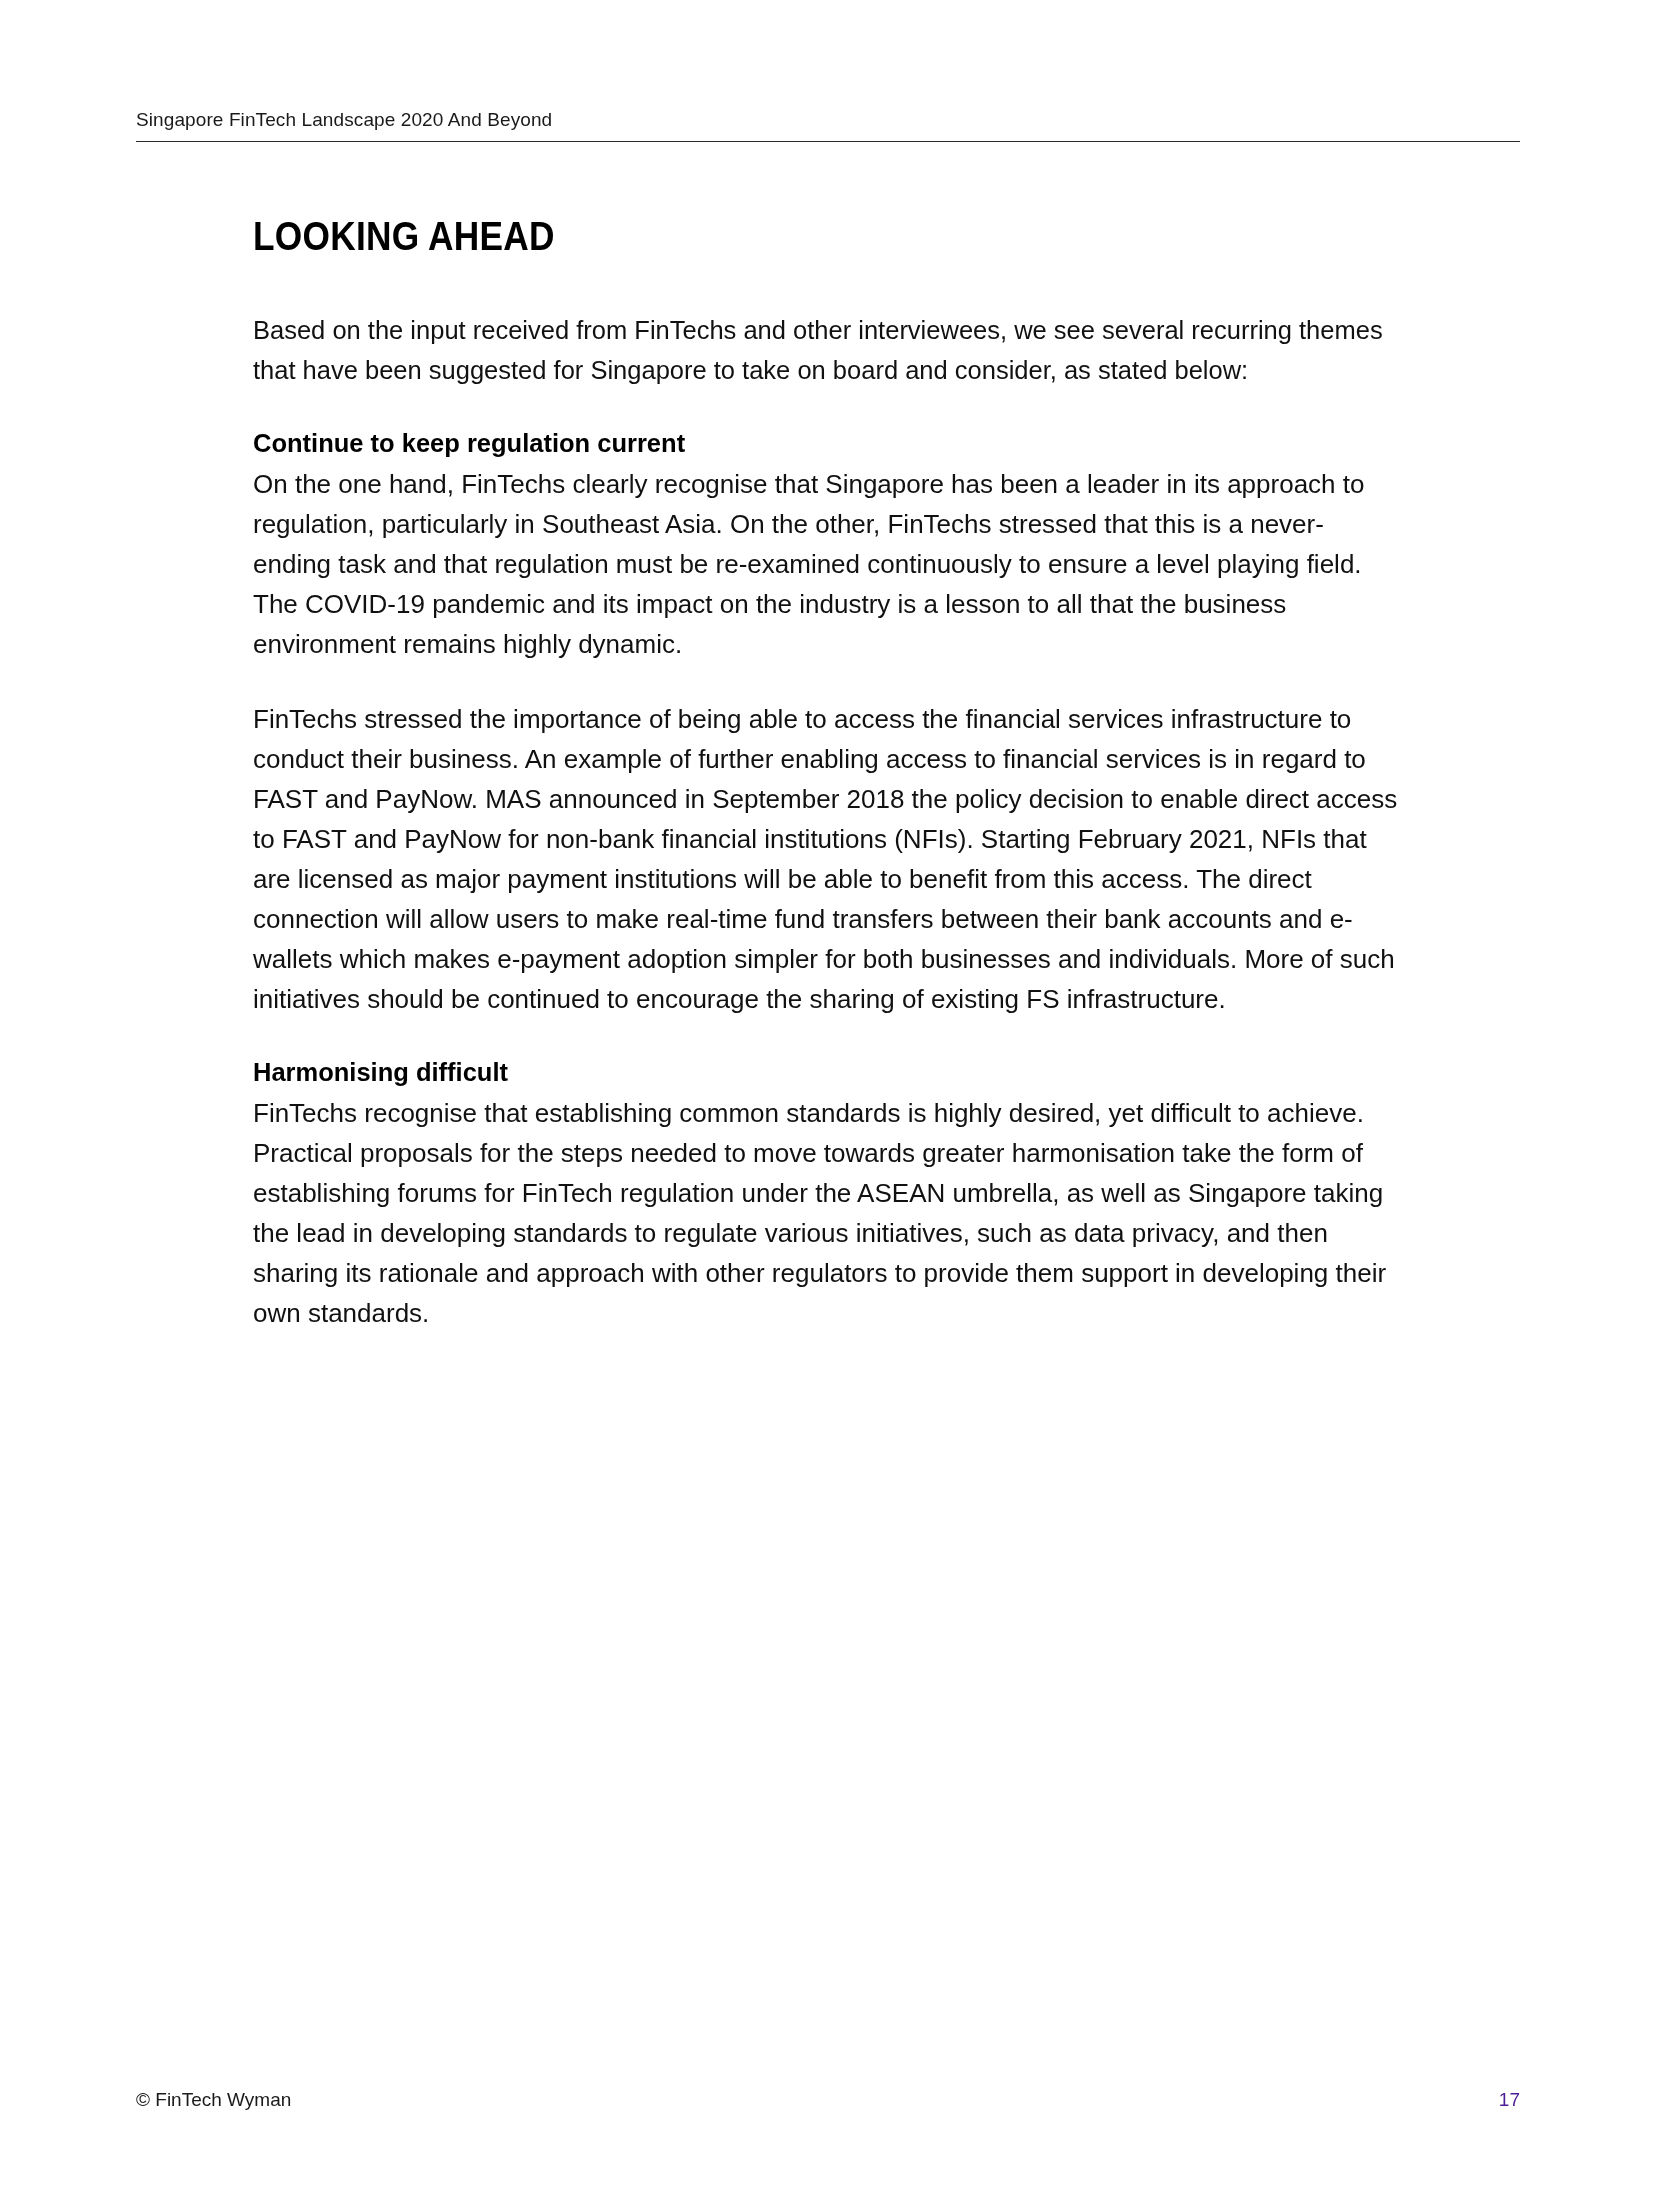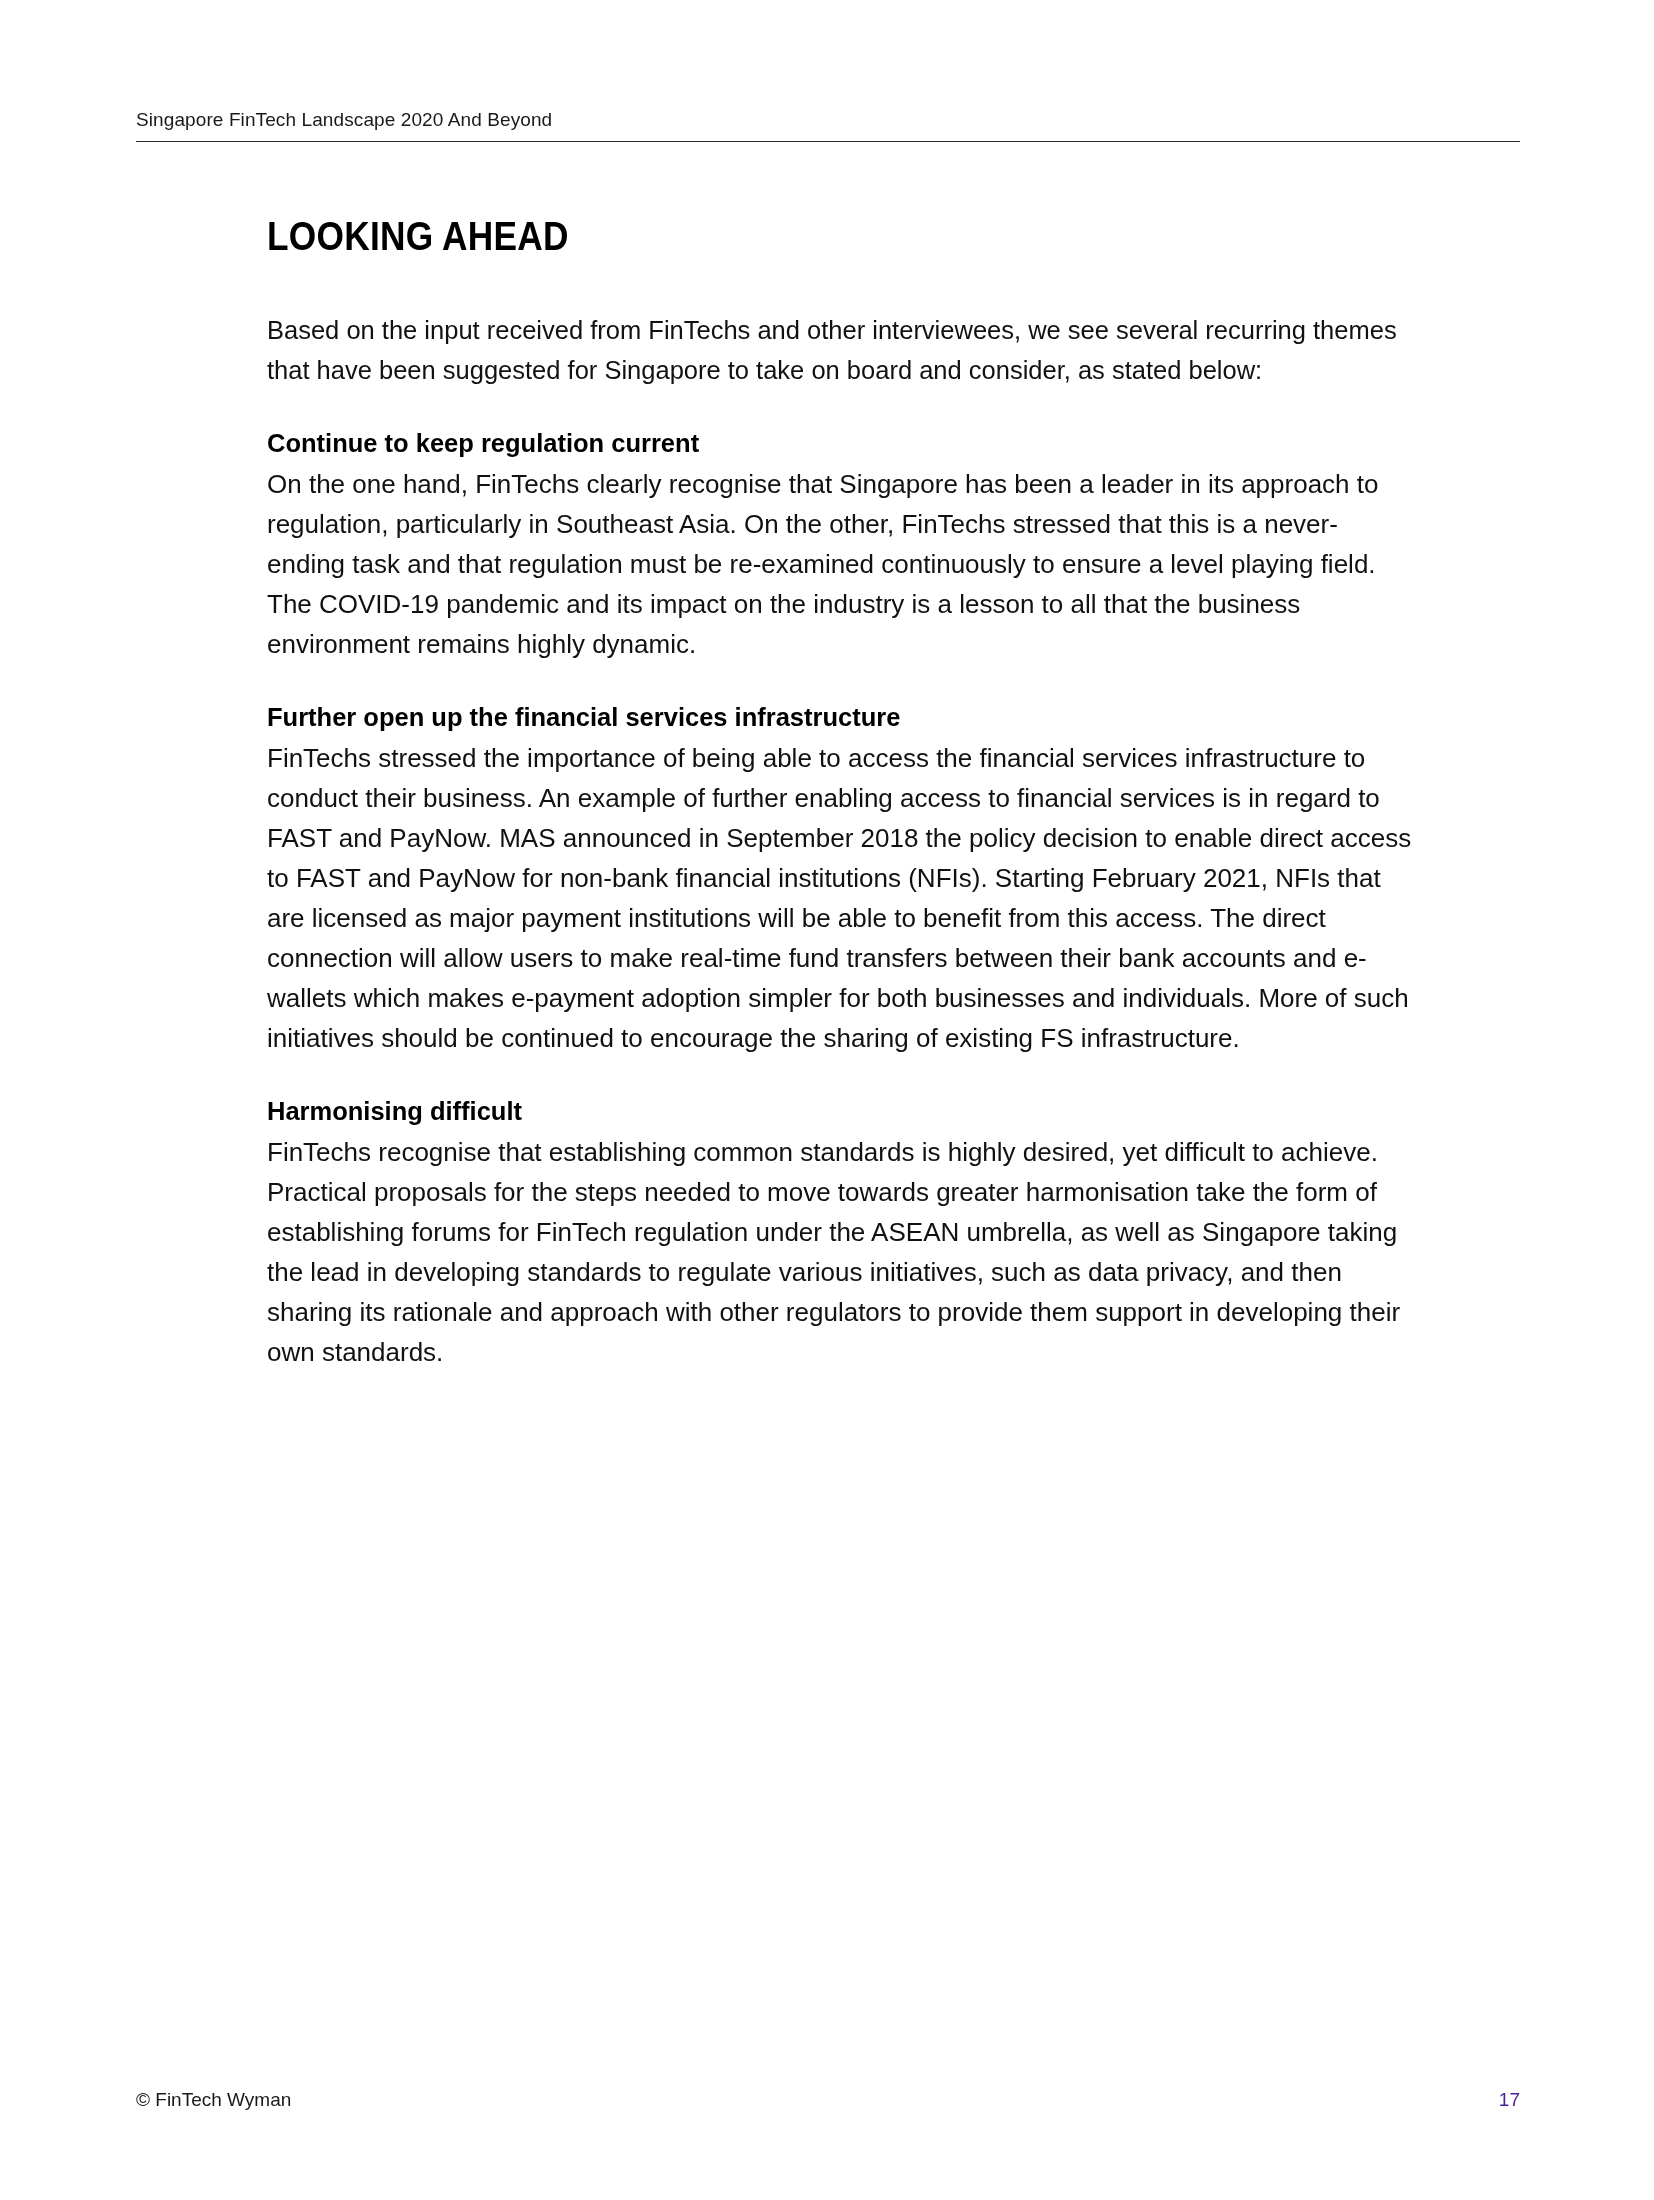--- a/index.html
+++ b/index.html
@@ -39,21 +39,21 @@
     left: 136px;
     top: 141px;
     width: 1384px;
     height: 1px;
     background: #2b2b2b;
   }
 
   
   .content {
     position: absolute;
-    left: 267px;
+    left: 253px;
     top: 213px;
     width: 1145px;
   }
 
   .page-title {
     font-family: "Liberation Sans", sans-serif;
     font-size: 41px;
     line-height: 46px;
     font-weight: bold;
     letter-spacing: 0.3px;
@@ -123,21 +123,20 @@
     <h1 class="page-title">LOOKING AHEAD</h1>
 
     <p class="intro">Based on the input received from FinTechs and other interviewees, we see several recurring themes that have been suggested for Singapore to take on board and consider, as stated below:</p>
 
     <div class="section">
       <h2 class="section-heading">Continue to keep regulation current</h2>
       <p class="section-body">On the one hand, FinTechs clearly recognise that Singapore has been a leader in its approach to regulation, particularly in Southeast Asia. On the other, FinTechs stressed that this is a never-ending task and that regulation must be re-examined continuously to ensure a level playing field. The COVID-19 pandemic and its impact on the industry is a lesson to all that the business environment remains highly dynamic.</p>
     </div>
 
     <div class="section">
-      <h2 class="section-heading">Further open up the financial services infrastructure</h2>
       <p class="section-body">FinTechs stressed the importance of being able to access the financial services infrastructure to conduct their business. An example of further enabling access to financial services is in regard to FAST and PayNow. MAS announced in September 2018 the policy decision to enable direct access to FAST and PayNow for non-bank financial institutions (NFIs). Starting February 2021, NFIs that are licensed as major payment institutions will be able to benefit from this access. The direct connection will allow users to make real-time fund transfers between their bank accounts and e-wallets which makes e-payment adoption simpler for both businesses and individuals. More of such initiatives should be continued to encourage the sharing of existing FS infrastructure.</p>
     </div>
 
     <div class="section">
       <h2 class="section-heading">Harmonising difficult</h2>
       <p class="section-body">FinTechs recognise that establishing common standards is highly desired, yet difficult to achieve. Practical proposals for the steps needed to move towards greater harmonisation take the form of establishing forums for FinTech regulation under the ASEAN umbrella, as well as Singapore taking the lead in developing standards to regulate various initiatives, such as data privacy, and then sharing its rationale and approach with other regulators to provide them support in developing their own standards.</p>
     </div>
 
   </div>
 

